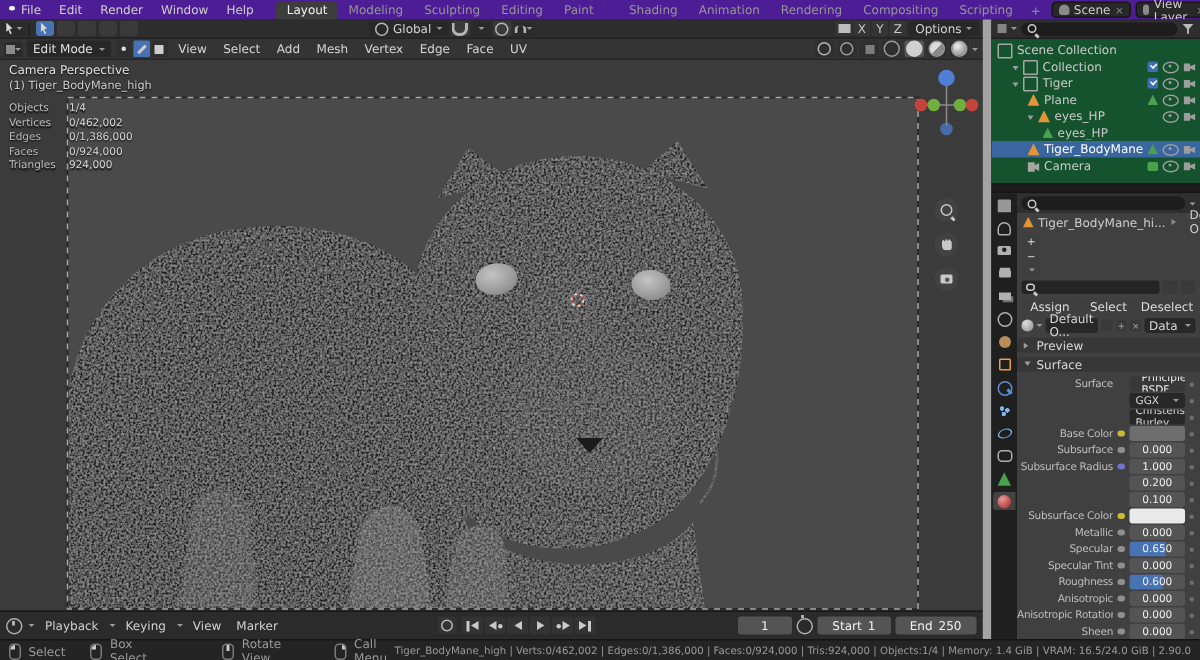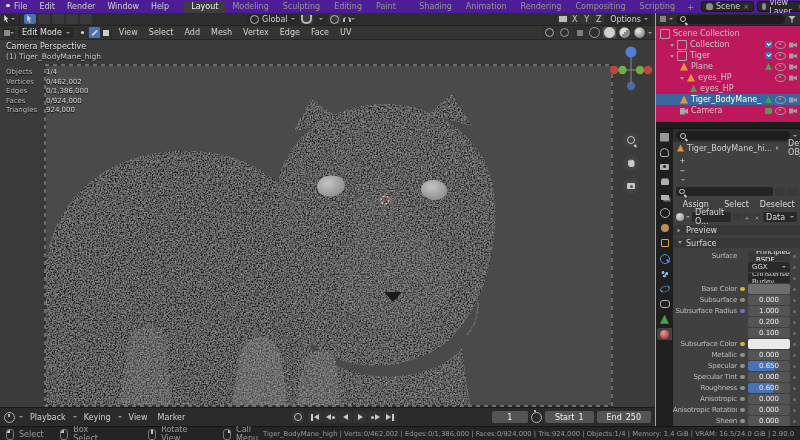--- a/index.html
+++ b/index.html
@@ -15,21 +15,21 @@
   .wstab{padding:1px 7px 2px;color:#969696;border-radius:3px 3px 0 0;}
   .wstab.active{background:#3d3d3d;color:#f0f0f0;}
   .wsadd{padding:1px 5px;color:#969696;}
   .tright{margin-left:auto;display:flex;align-items:center;gap:3px;}
   .pill{display:flex;align-items:center;background:#282828;border:1px solid #161616;border-radius:3px;height:9px;padding:0 4px;gap:3px;color:#cdcdcd;}
   .pico{width:7px;height:7px;background:#8a8a8a;border-radius:2px;}
   .pico.person{border-radius:50% 50% 2px 2px;}
   .pill .x{color:#888;font-size:7px;}
   
   .main{display:flex;height:413px;}
-  .left{width:655px;display:flex;flex-direction:column;border-right:1px solid #a3a3a3;}
+  .left{width:655px;display:flex;flex-direction:column;border-right:6px solid #a3a3a3;}
   
   .tsrow{height:12px;background:#2d2d2d;display:flex;align-items:center;padding:0 3px;gap:2px;border-bottom:1px solid #232323;}
   .ibtn{width:12px;height:10px;background:#3a3a3a;border-radius:2px;display:flex;align-items:center;justify-content:center;position:relative;}
   .ibtn.blue{background:#4772b3;}
   .ibtn.dark{background:#2a2a2a;}
   .cursorglyph{width:7px;height:8px;background:#d8d8d8;clip-path:polygon(10% 0,70% 50%,42% 54%,62% 92%,48% 98%,30% 62%,10% 80%);}
   .chev{width:0;height:0;border:2.5px solid transparent;border-top-color:#9a9a9a;margin-top:2px;}
   .vsep{width:1px;height:9px;background:#202020;margin:0 2px;}
   .ddw{display:flex;align-items:center;background:#282828;border-radius:2px;height:10px;padding:0 4px;gap:3px;color:#d2d2d2;}
   .magnet{width:7px;height:7px;border:2px solid #b5b5b5;border-top:none;border-radius:0 0 5px 5px;}
@@ -83,21 +83,21 @@
   .framefld{display:flex;align-items:center;justify-content:center;background:#545454;border-radius:2px;height:12px;color:#f2f2f2;}
   .tlright{position:absolute;right:4px;display:flex;gap:3px;align-items:center;}
   .stopw{width:9px;height:9px;border:1.5px solid #b0b0b0;border-radius:50%;position:relative;}
   .stopw::before{content:"";position:absolute;top:-3px;left:2.5px;width:2px;height:2px;background:#b0b0b0;}
   .selab{display:flex;gap:4px;align-items:center;background:#545454;border-radius:2px;height:12px;padding:0 10px;color:#f2f2f2;}
   
   .right{flex:1;display:flex;flex-direction:column;min-width:0;background:#2b2b2b;}
   .outheader{height:12px;background:#2e2e2e;display:flex;align-items:center;gap:3px;padding:0 4px;border-bottom:1px solid #1f1f1f;}
   .srchf{flex:1;display:flex;align-items:center;gap:3px;background:#1d1d1d;border-radius:5px;height:9px;padding:0 4px;}
   .funnel{width:8px;height:7px;background:#b9b9b9;clip-path:polygon(0 0,100% 0,58% 55%,58% 100%,42% 100%,42% 55%);}
-  .outliner{height:92px;background:#be185d;padding:2px 0;overflow:hidden;}
+  .outliner{height:92px;background:#14532d;padding:2px 0;overflow:hidden;}
   .orow{height:11px;display:flex;align-items:center;gap:3px;padding-right:3px;}
   .orow.sel{background:#3a66a0;color:#fff;}
   .d0{padding-left:4px;}.d1{padding-left:14px;}.d2{padding-left:24px;}.d3{padding-left:34px;}
   .disc{width:0;height:0;border:2.5px solid transparent;border-top:3.5px solid #9d9d9d;margin-top:3px;}
   .oi{width:8px;height:8px;flex:0 0 auto;}
   .oi.box{border:1.5px solid #a6a6a6;border-radius:1px;}
   .oi.meshO{background:#e19537;clip-path:polygon(50% 0,100% 100%,0 100%);}
   .oi.meshD{background:#49a04d;clip-path:polygon(50% 0,100% 100%,0 100%);width:7px;height:7px;}
   .oi.camO{background:#a6a6a6;clip-path:polygon(0 20%,60% 20%,60% 45%,100% 25%,100% 95%,60% 75%,60% 100%,0 100%);}
   .oi.camD{background:#49a04d;border-radius:1px;width:7px;height:6px;}

